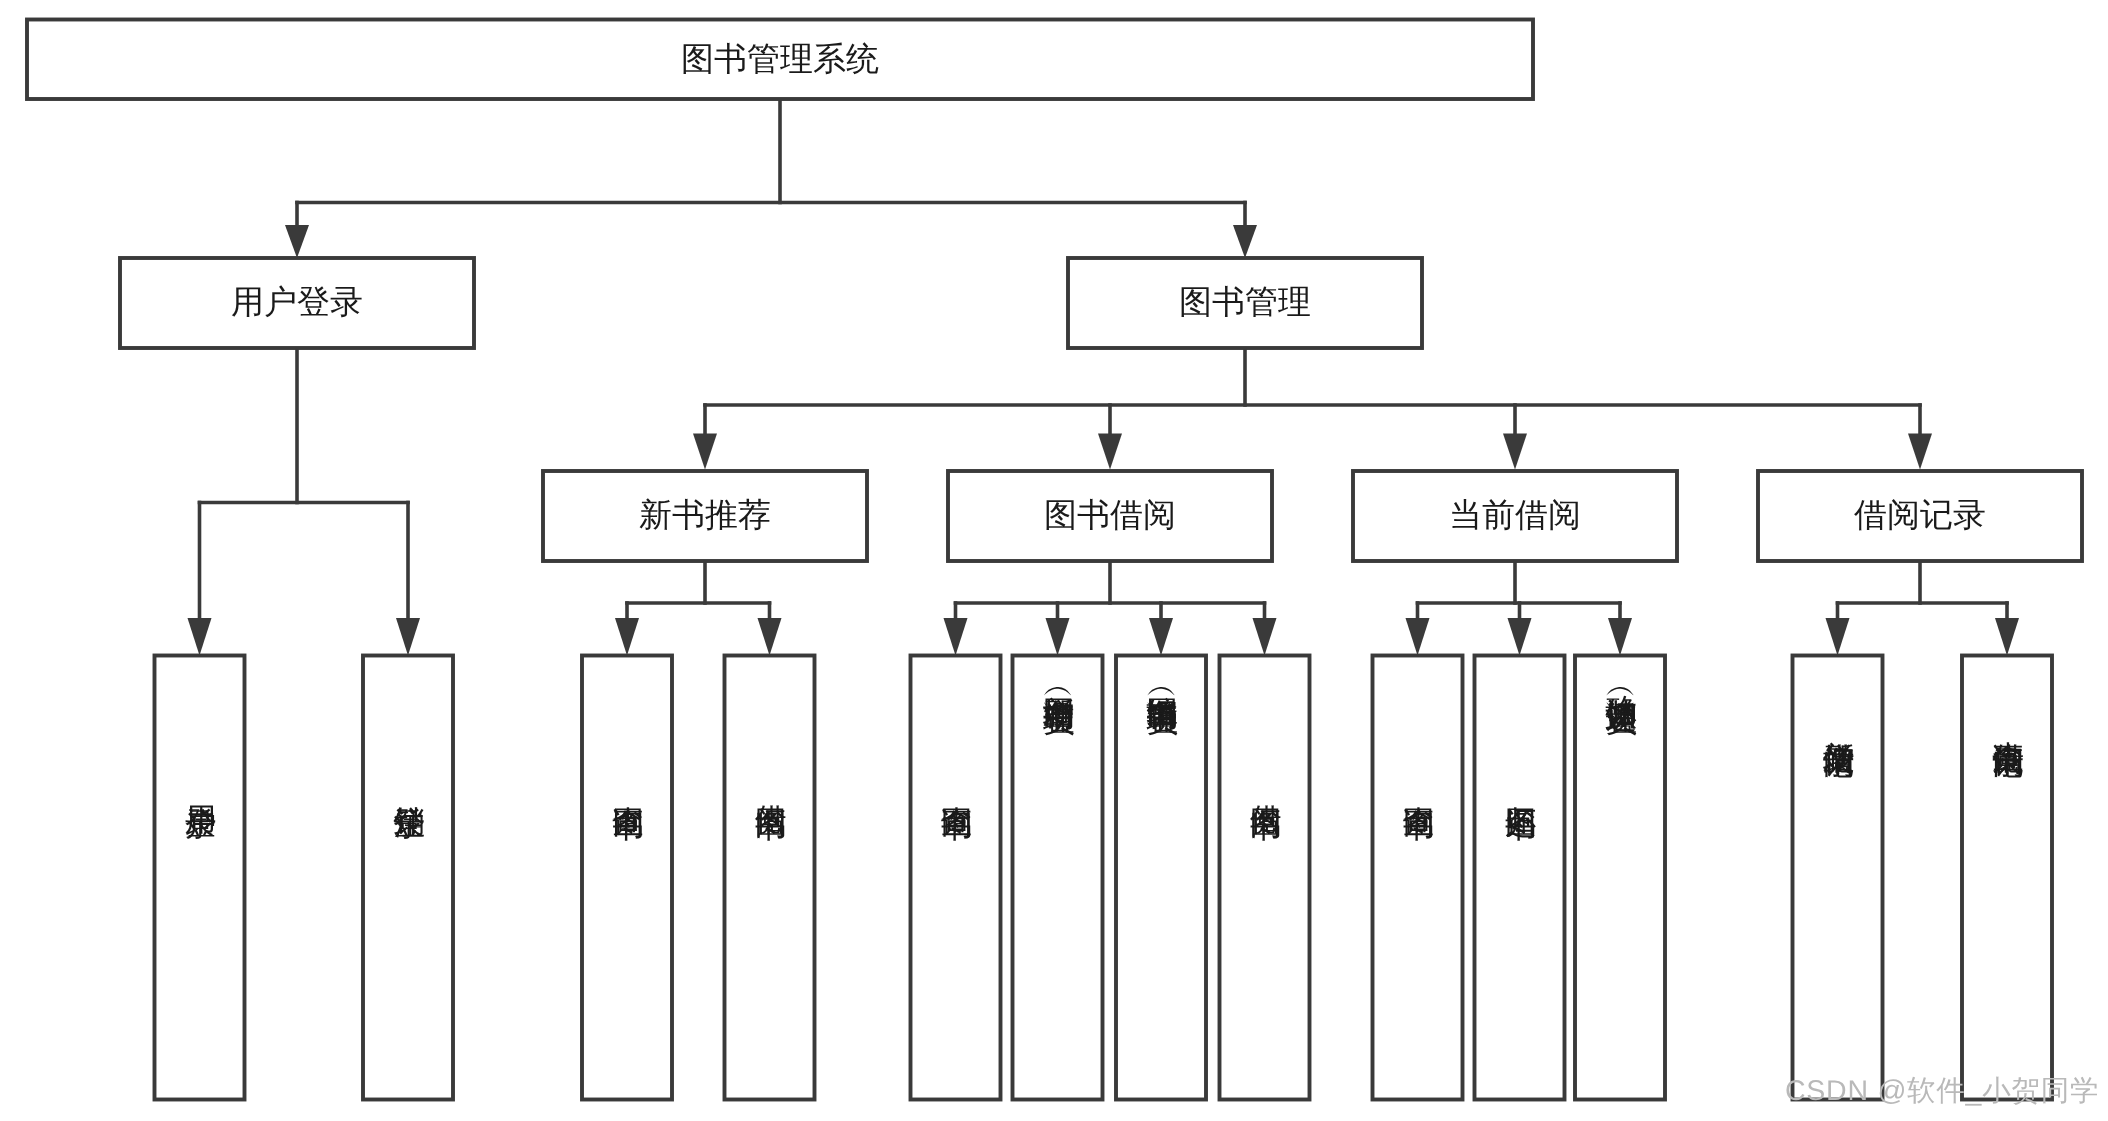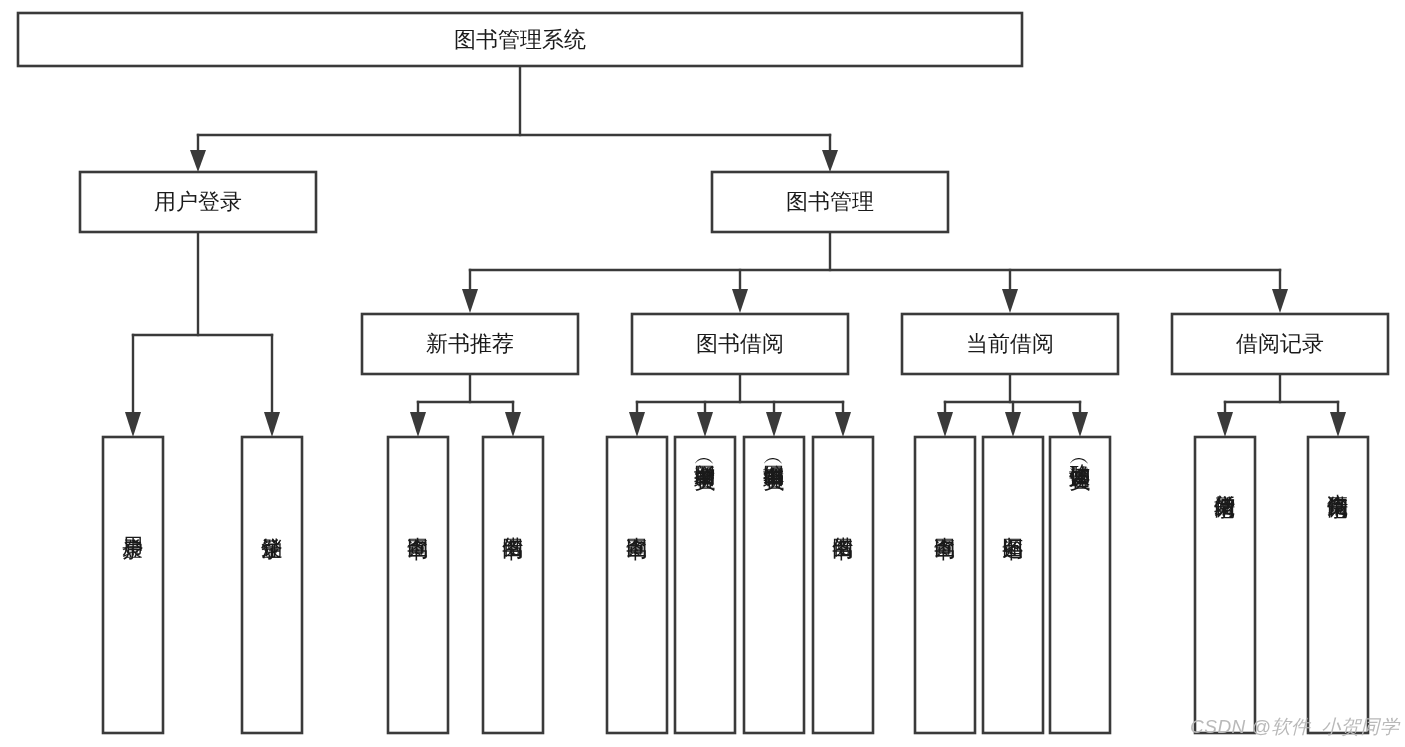--- a/index.html
+++ b/index.html
@@ -65,21 +65,20 @@
     letter-spacing: 1px;
     white-space: nowrap;
   }
   .watermark {
     position: absolute;
     font-family: "Liberation Sans", "DejaVu Sans", sans-serif;
     font-size: 19px;
     color: #b9b9b9;
     white-space: nowrap;
     letter-spacing: 0.5px;
-    font-style: italic;
   }
 </style>
 </head>
 <body>
 
 <div id="diagram-root">
 
   <svg class="canvas" viewBox="0 0 1405 747" xmlns="http://www.w3.org/2000/svg">
 
     <g>

